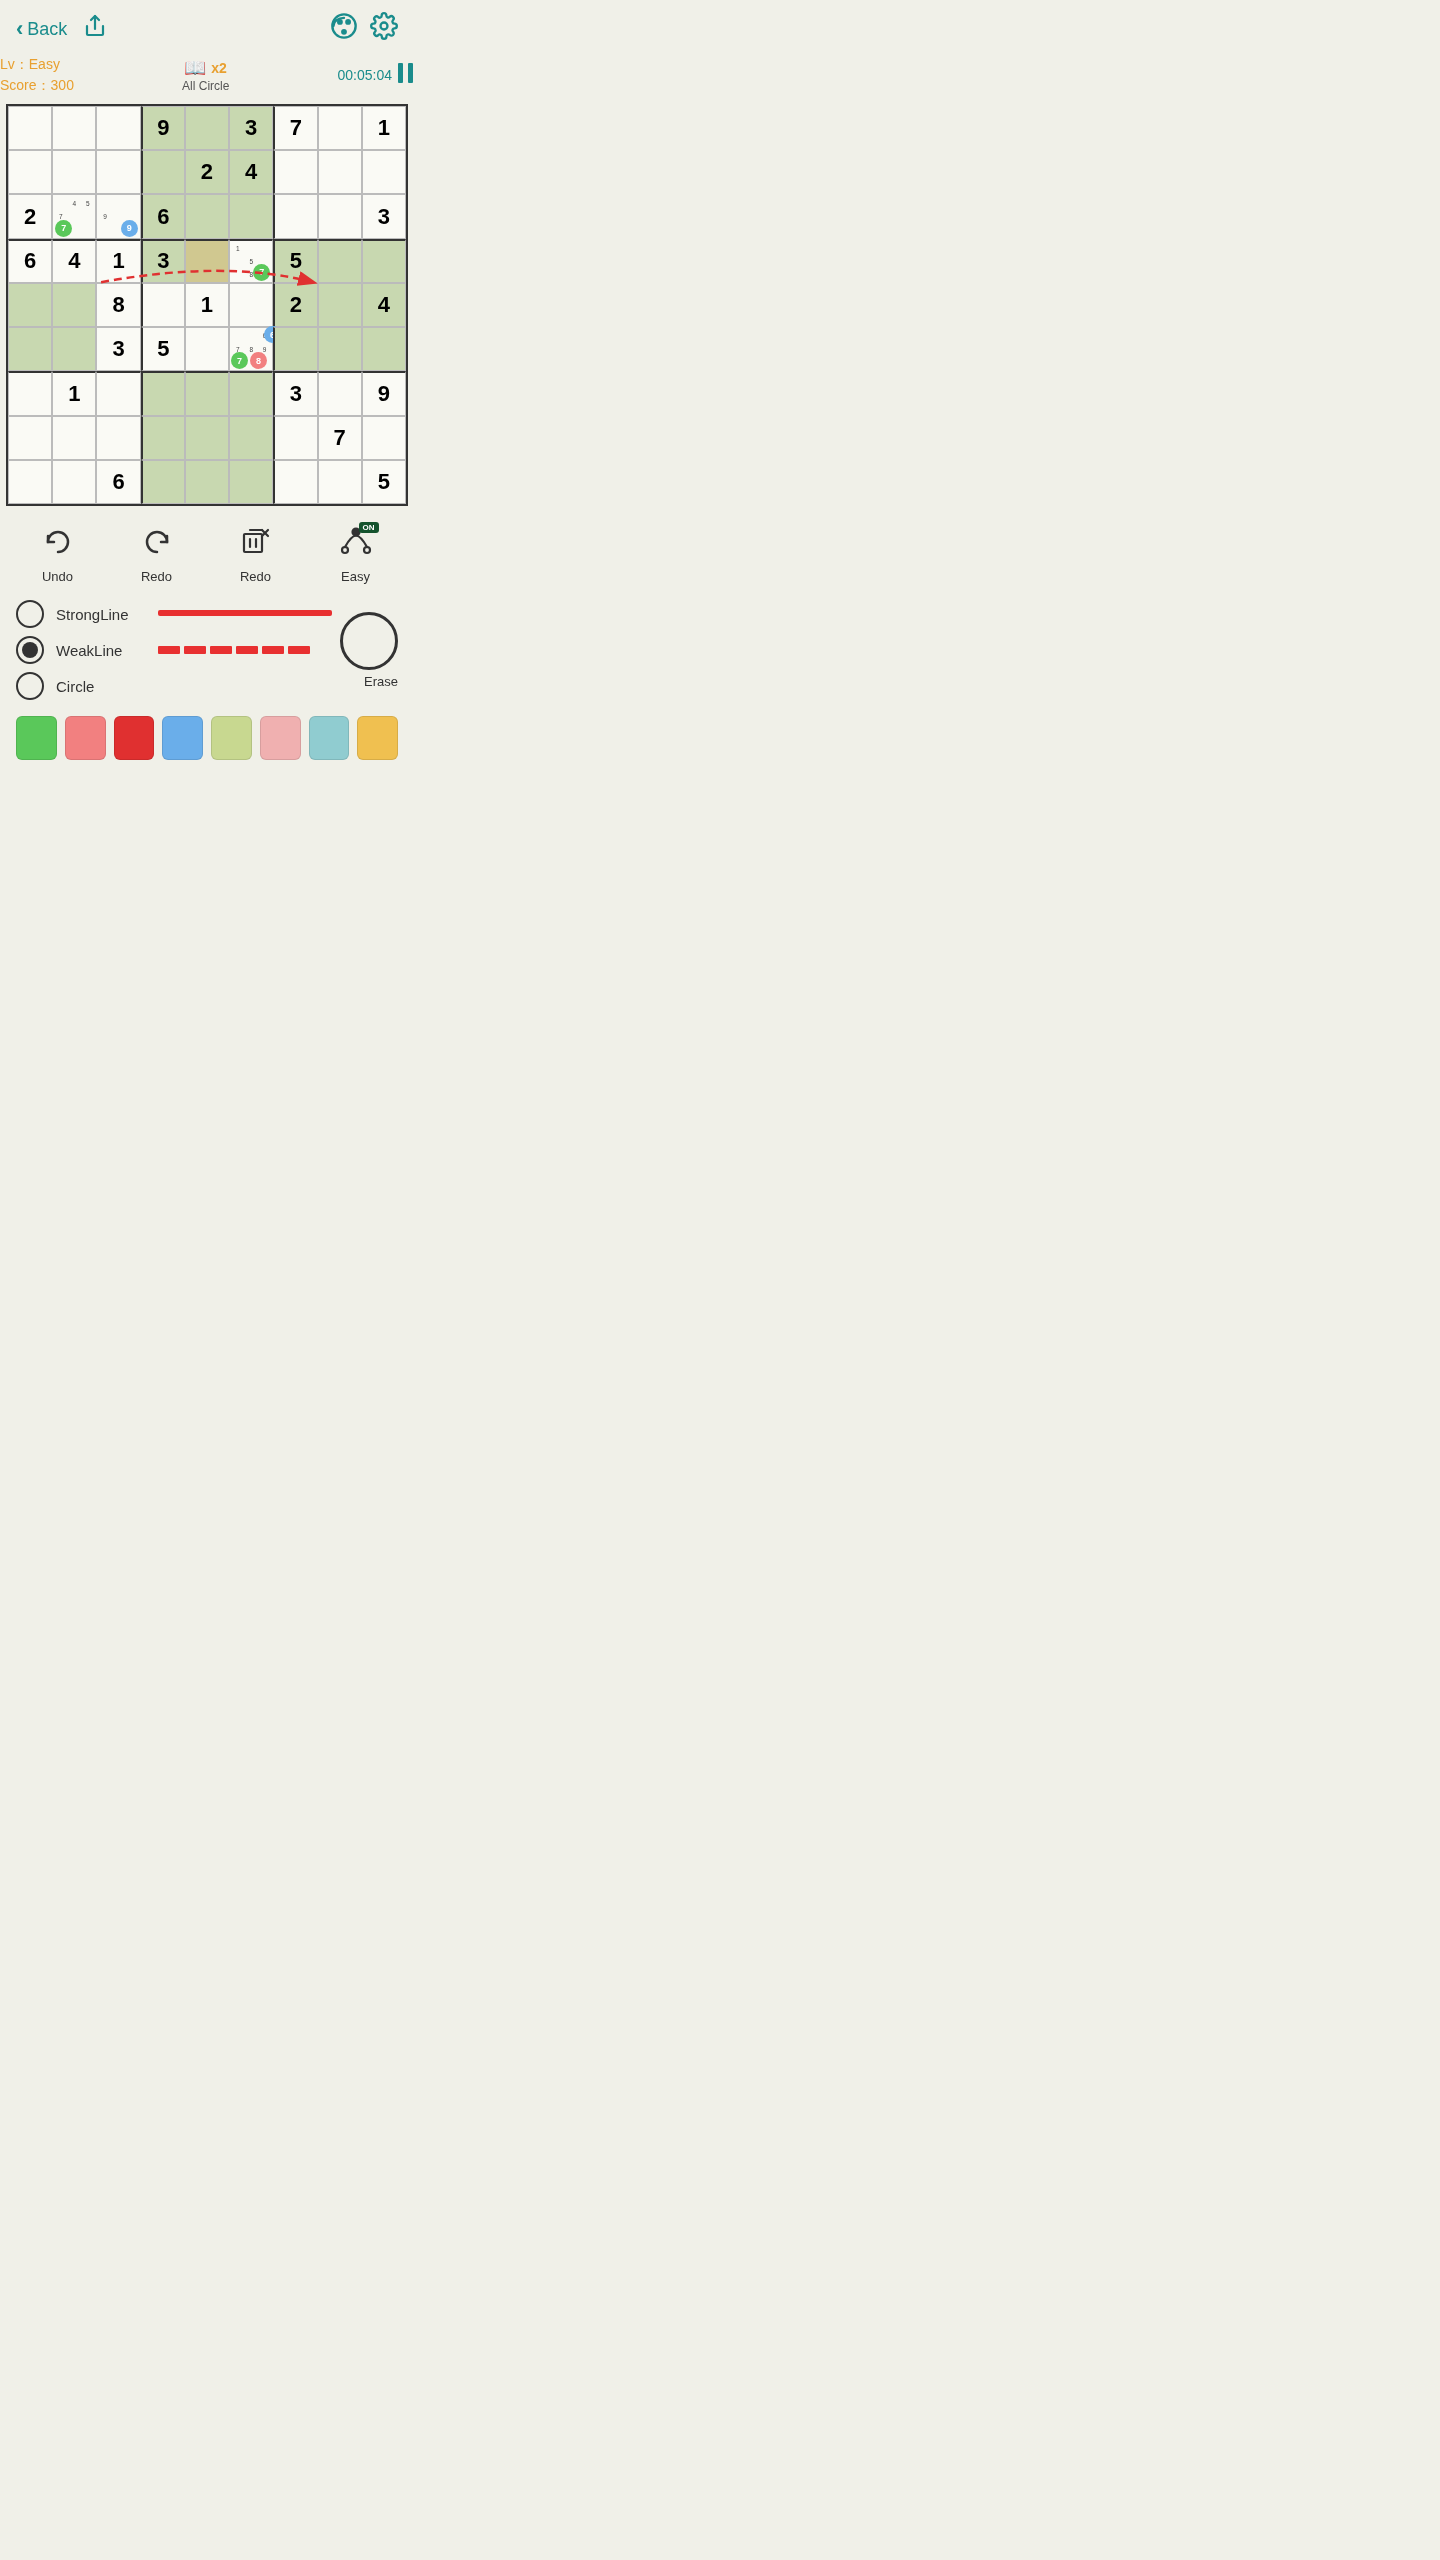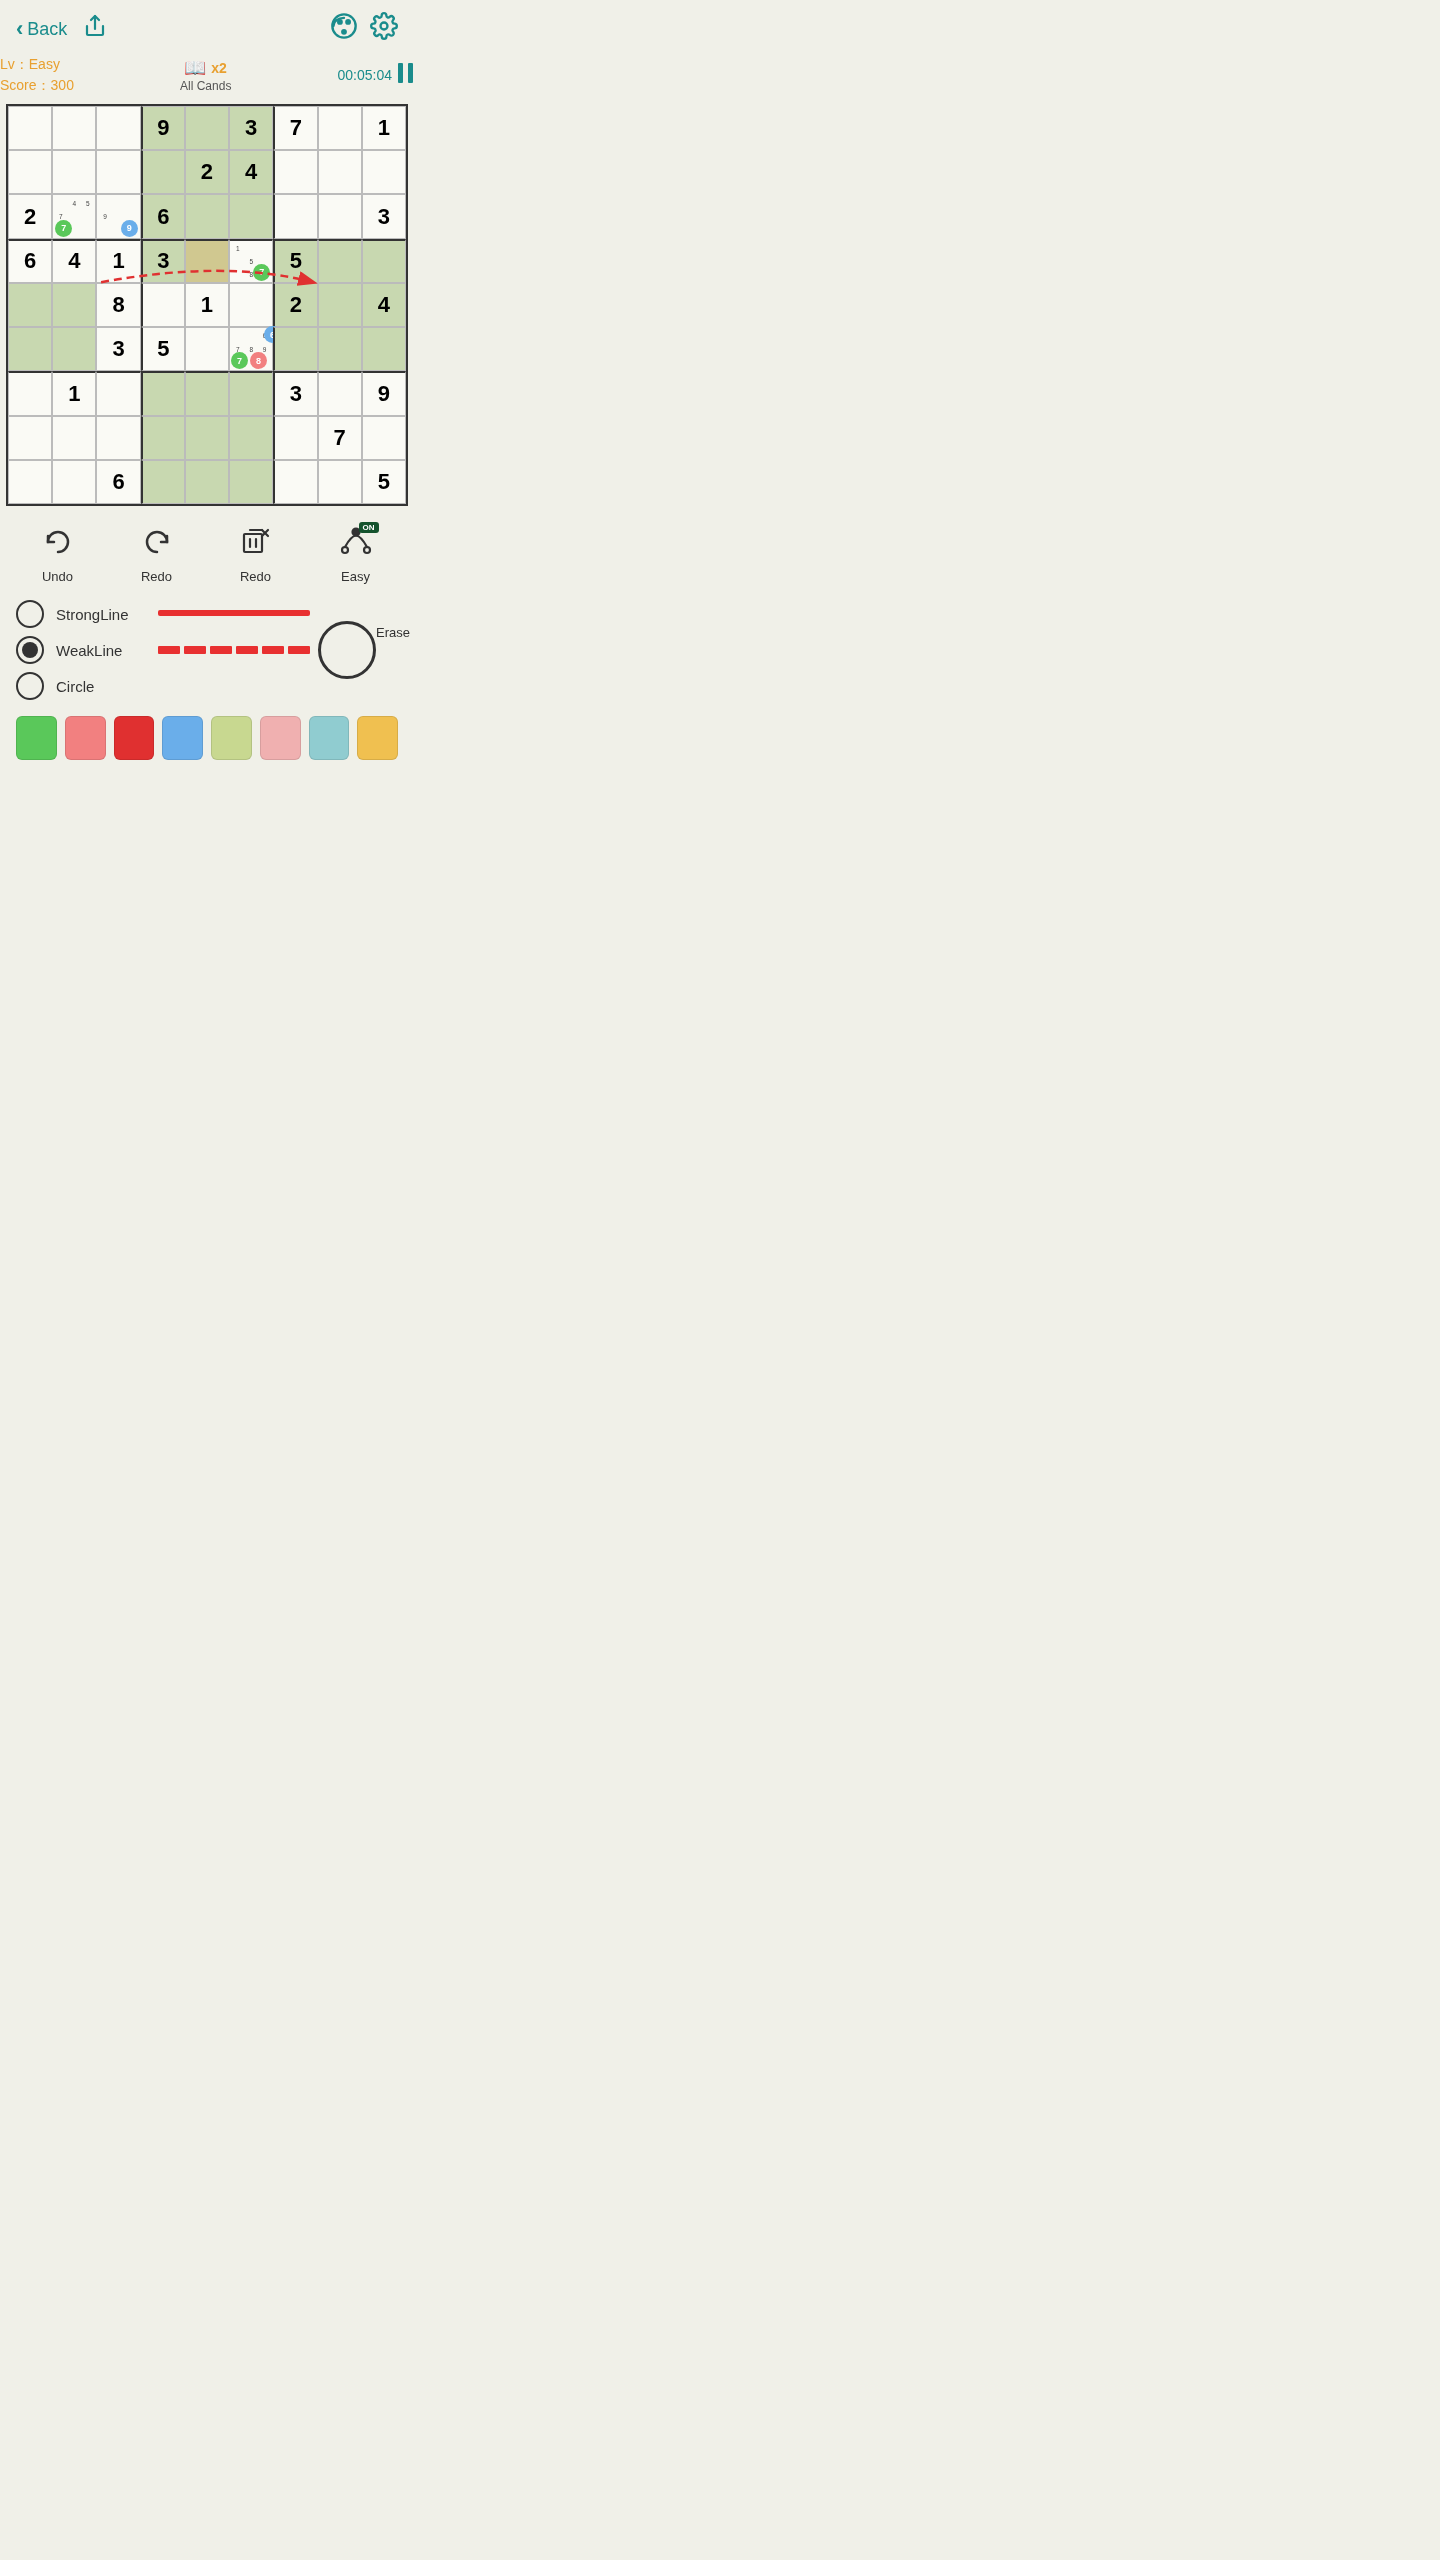--- a/index.html
+++ b/index.html
@@ -257,22 +257,22 @@
       display: flex;
       align-items: center;
       justify-content: center;
       font-size: 12px;
       font-weight: 600;
       cursor: pointer;
     }
 
     .erase-col {
       display: flex;
-      flex-direction: row;
-      align-items: flex-start;
+      flex-direction: column;
+      align-items: flex-end;
       gap: 0;
     }
 
     
     .color-row {
       display: flex;
       align-items: center;
       gap: 8px;
       padding: 8px 16px 12px;
     }
@@ -347,21 +347,21 @@
 <div class="info-bar">
   <div class="level-score">
     <div>Lv：Easy</div>
     <div>Score：300</div>
   </div>
   <div class="center-info">
     <div style="display:flex;align-items:center;gap:4px;">
       <span style="color:#e8a030;font-size:18px;">📖</span>
       <span style="color:#e8a030;font-size:14px;font-weight:600;">x2</span>
     </div>
-    <div style="font-size:12px;color:#555;">All Cands</div>
+    <div style="font-size:12px;color:#555;">All Circle</div>
   </div>
   <div class="timer-area">
     <span>00:05:04</span>
     <button class="pause-btn">
       <svg width="16" height="20" viewBox="0 0 16 20" fill="#1a8c8c">
         <rect x="0" y="0" width="5" height="20" rx="1"></rect>
         <rect x="10" y="0" width="5" height="20" rx="1"></rect>
       </svg>
     </button>
   </div>

